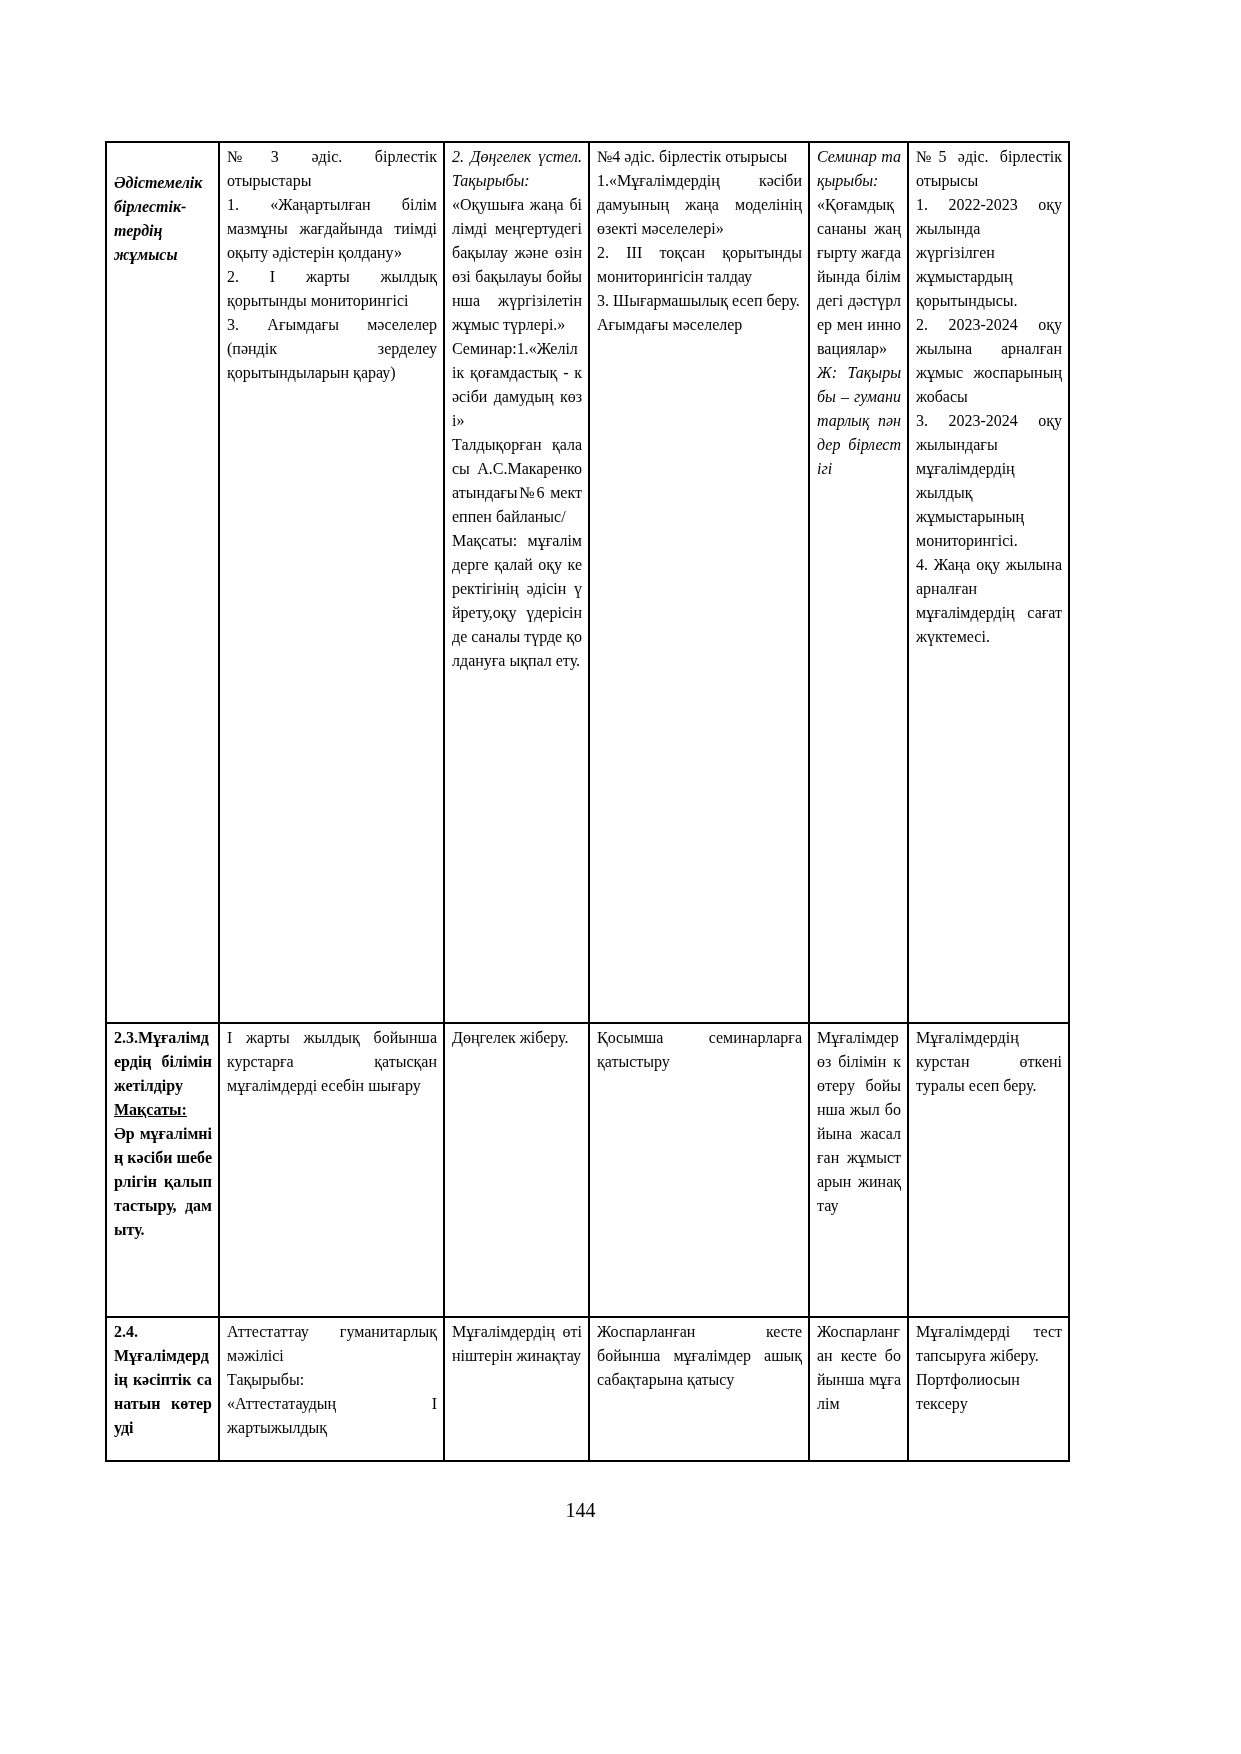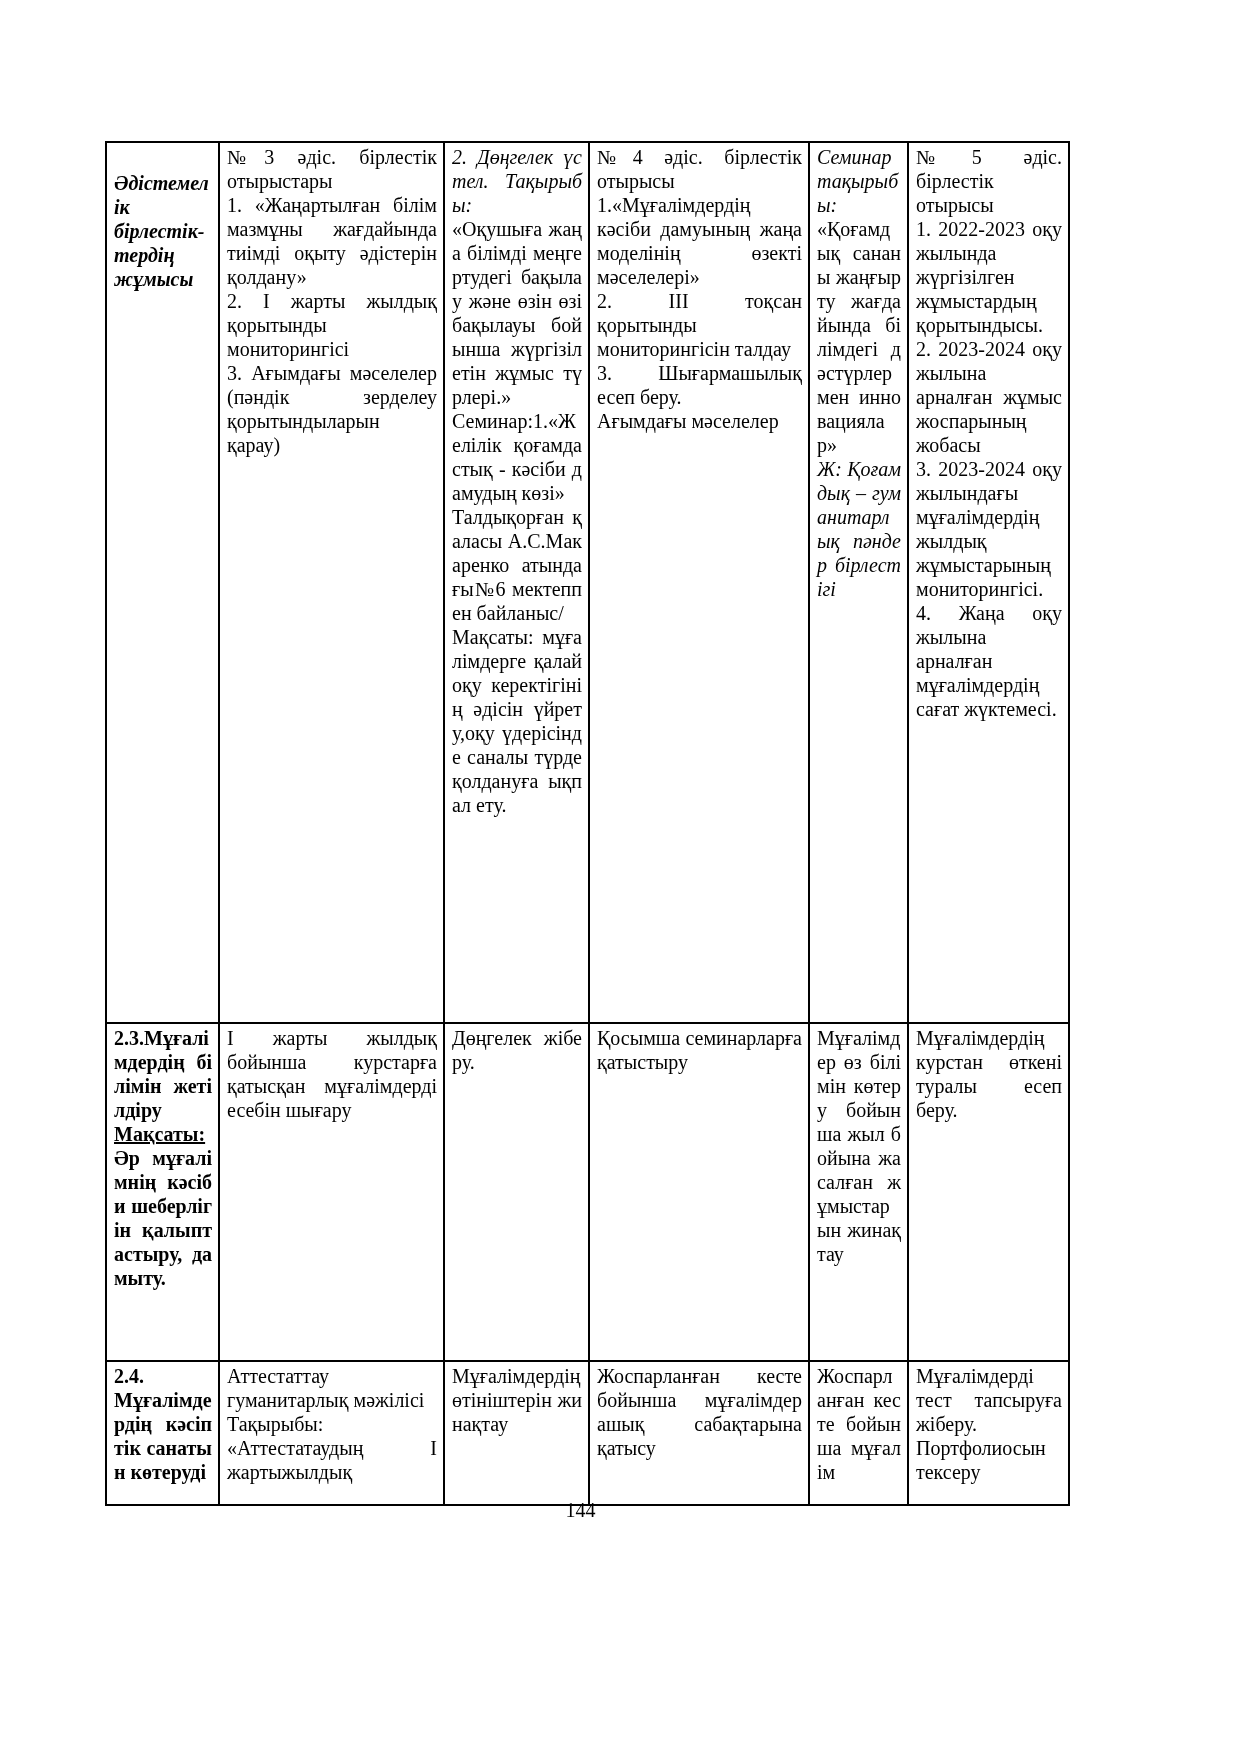--- a/index.html
+++ b/index.html
@@ -21,34 +21,34 @@
     left: 105px;
     top: 141px;
     width: 963px;
     border-collapse: collapse;
     table-layout: fixed;
   }
   table.plan-table td {
     border: 2px solid #000000;
     vertical-align: top;
     padding: 2px 6px 2px 7px;
-    font-size: 20px;
+    font-size: 16px;
     line-height: 24px;
     text-align: justify;
     overflow: hidden;
     overflow-wrap: break-word;
   }
   
   table.plan-table td:nth-child(1),
   table.plan-table td:nth-child(3),
   table.plan-table td:nth-child(5) {
     word-break: break-all;
   }
   table.plan-table tr:nth-child(1) { height: 881px; }
-  table.plan-table tr:nth-child(2) { height: 338px; }
+  table.plan-table tr:nth-child(2) { height: 294px; }
   table.plan-table tr:nth-child(3) { height: 144px; margin-top: 16px; }
   
   table.plan-table tr:nth-child(1) td:nth-child(1) { padding-top: 28px; font-style: italic; }
   .run { white-space: pre-line; }
   .run.b { font-weight: bold; }
   .run.i { font-style: italic; }
   .run.u { text-decoration: underline; }
   .page-number {
     position: absolute;
     left: 99px;
@@ -96,21 +96,21 @@
           <td>
             <div class="run">№4 әдіс. бірлестік отырысы
 1.«Мұғалімдердің кәсіби дамуының жаңа моделінің өзекті мәселелері»
 2. ІІІ тоқсан қорытынды мониторингісін талдау
 3. Шығармашылық есеп беру.
 Ағымдағы мәселелер</div>
           </td>
           <td>
             <div class="run i">Семинар тақырыбы:</div>
             <div class="run">«Қоғамдық сананы жаңғырту жағдайында білімдегі дәстүрлер мен инновациялар»</div>
-            <div class="run i">Ж: Қоғамдық – гуманитарлық пәндер бірлестігі</div>
+            <div class="run i">Ж: Тақырыбы – гуманитарлық пәндер бірлестігі</div>
           </td>
           <td>
             <div class="run">№5 әдіс. бірлестік отырысы
 1. 2022-2023 оқу жылында жүргізілген жұмыстардың қорытындысы.
 2. 2023-2024 оқу жылына арналған жұмыс жоспарының жобасы
 3. 2023-2024 оқу жылындағы мұғалімдердің жылдық жұмыстарының мониторингісі.
 4. Жаңа оқу жылына арналған мұғалімдердің сағат жүктемесі.</div>
           </td>
         </tr>
         <tr>

